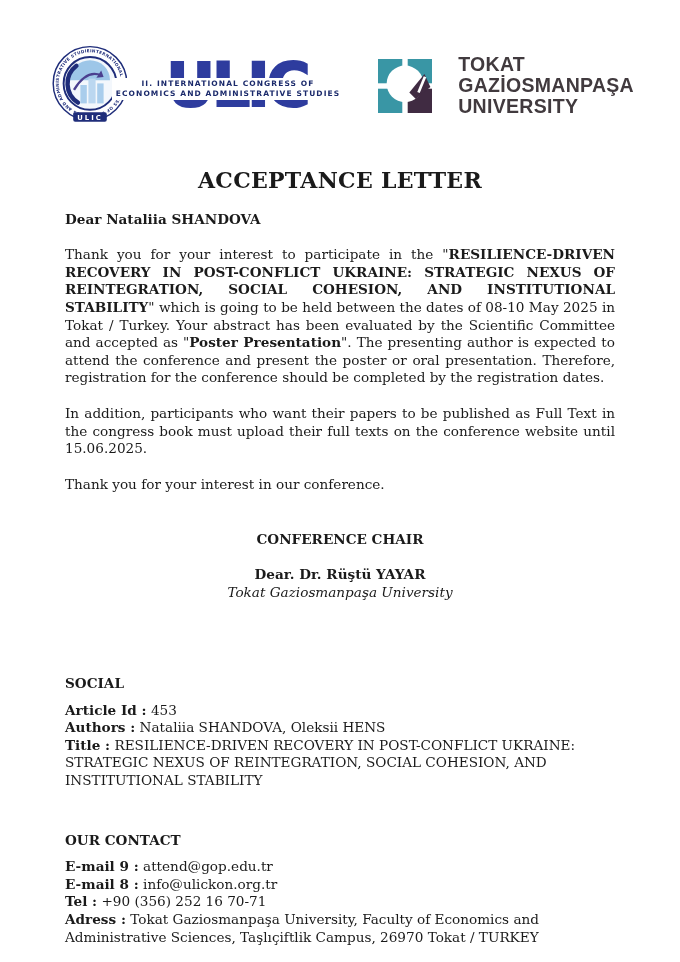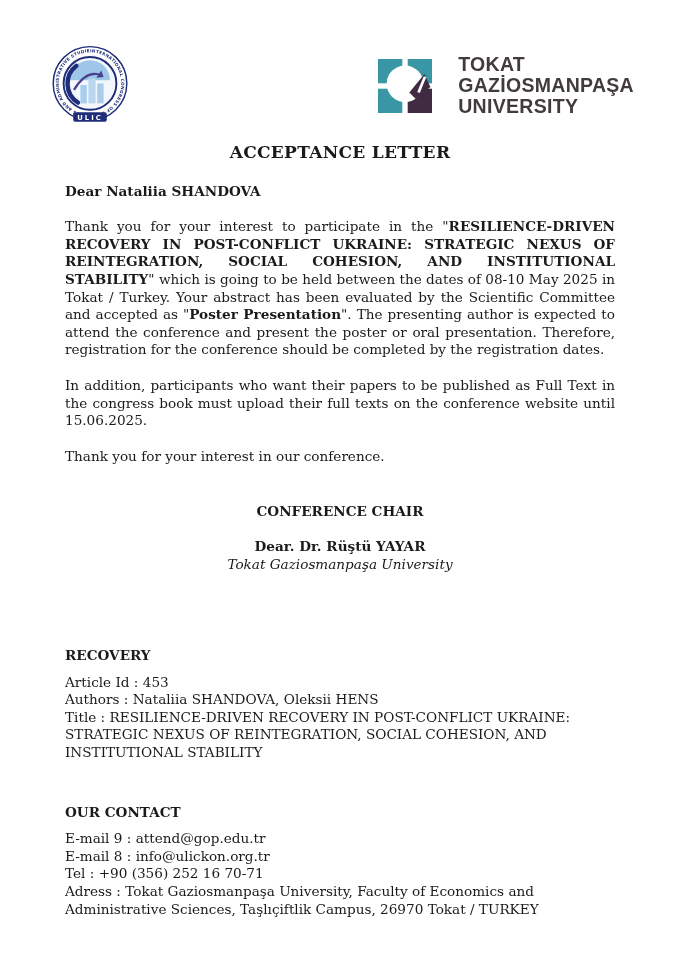--- a/index.html
+++ b/index.html
@@ -28,33 +28,33 @@
   }
   .togu { display:flex; align-items:center; gap:26px; margin-top:10px; }
   .togu-mark { width:54px; height:54px; flex:0 0 auto; }
   .togu-text {
     font-family:"Liberation Sans", sans-serif; font-weight:600;
     font-size:19.5px; line-height:21px; color:#413A3E; letter-spacing:0.3px;
   }
 
   
   .content { padding:0 65px; font-size:13.6px; line-height:17.6px; }
-  .doc-title { text-align:center; font-weight:bold; font-size:17px; letter-spacing:0.3px; margin-top:18px; }
+  .doc-title { text-align:center; font-weight:bold; font-size:22px; letter-spacing:0.3px; margin-top:46px; }
   .salutation { font-weight:bold; margin-top:21px; }
   p.body-par { margin:18px 0 0 0; text-align:justify; }
   p.body-par-left { margin:18px 0 0 0; }
   .center { text-align:center; }
   .chair-heading { font-weight:bold; margin-top:38px; }
   .chair-name { font-weight:bold; margin-top:17px; }
   .chair-affil { margin-top:0;font-style:italic; }
   .section-heading { font-weight:bold; margin-top:74px; }
   .section-heading.contact { margin-top:42px; }
   .rows { margin-top:9px; }
   .row { margin:0; }
-  .row b { font-weight:normal; }
+  .row b { font-weight:bold; }
 </style>
 </head>
 <body>
 
 <div class="page">
 
   <div class="header">
 
     <div class="ulic">
       <svg class="ulic-emblem" viewBox="0 0 100 100" aria-hidden="true">
@@ -69,20 +69,27 @@
         <g>
           <rect x="38" y="50" width="8" height="23" fill="#A9CDEC"></rect>
           <rect x="48" y="42" width="9" height="31" fill="#BBD7F0"></rect>
           <rect x="59" y="48" width="8" height="25" fill="#A9CDEC"></rect>
         </g>
         <path d="M30 56 Q46 30 64 38" stroke="#4A3F8F" stroke-width="3" fill="none"></path>
         <polygon points="67,40 58,41 64,32" fill="#4A3F8F"></polygon>
         <rect x="29" y="84" width="42" height="12" rx="2.5" fill="#1F2D7A"></rect>
         <text x="50" y="93.5" font-family="DejaVu Sans, sans-serif" font-size="8.5" font-weight="bold" fill="#ffffff" text-anchor="middle" letter-spacing="2.5">ULIC</text>
       </svg>
+      <div class="ulic-word">
+        <div class="ulic-big">ULIC</div>
+        <div class="ulic-band">
+          <div>II. INTERNATIONAL CONGRESS OF</div>
+          <div>ECONOMICS AND ADMINISTRATIVE STUDIES</div>
+        </div>
+      </div>
     </div>
 
     <div class="togu">
       <svg class="togu-mark" viewBox="0 0 100 100" aria-hidden="true">
         <rect x="0" y="0" width="45" height="45" fill="#3996A5"></rect>
         <rect x="55" y="0" width="45" height="45" fill="#3996A5"></rect>
         <rect x="0" y="55" width="45" height="45" fill="#3996A5"></rect>
         <rect x="55" y="55" width="45" height="45" fill="#402B42"></rect>
         <circle cx="50" cy="46" r="34" fill="#ffffff"></circle>
         <polygon points="58,62 86,28 97,52 70,74" fill="#402B42"></polygon>
@@ -105,21 +112,21 @@
     <p class="body-par"><span>Thank you for your interest to participate in the "</span><b>RESILIENCE-DRIVEN RECOVERY IN POST-CONFLICT UKRAINE: STRATEGIC NEXUS OF REINTEGRATION, SOCIAL COHESION, AND INSTITUTIONAL STABILITY</b><span>" which is going to be held between the dates of 08-10 May 2025 in Tokat / Turkey. Your abstract has been evaluated by the Scientific Committee and accepted as "</span><b>Poster Presentation</b><span>". The presenting author is expected to attend the conference and present the poster or oral presentation. Therefore, registration for the conference should be completed by the registration dates.</span></p>
 
     <p class="body-par">In addition, participants who want their papers to be published as Full Text in the congress book must upload their full texts on the conference website until 15.06.2025.</p>
 
     <p class="body-par-left">Thank you for your interest in our conference.</p>
 
     <div class="center chair-heading">CONFERENCE CHAIR</div>
     <div class="center chair-name">Dear. Dr. Rüştü YAYAR</div>
     <div class="center chair-affil">Tokat Gaziosmanpaşa University</div>
 
-    <div class="section-heading">RECOVERY</div>
+    <div class="section-heading">SOCIAL</div>
     <div class="rows">
       <p class="row"><b>Article Id :</b> <span>453</span></p>
       <p class="row"><b>Authors :</b> <span>Nataliia SHANDOVA, Oleksii HENS</span></p>
       <p class="row"><b>Title :</b> <span>RESILIENCE-DRIVEN RECOVERY IN POST-CONFLICT UKRAINE: STRATEGIC NEXUS OF REINTEGRATION, SOCIAL COHESION, AND INSTITUTIONAL STABILITY</span></p>
     </div>
 
     <div class="section-heading contact">OUR CONTACT</div>
     <div class="rows">
       <p class="row"><b>E-mail 9 :</b> <span>attend@gop.edu.tr</span></p>
       <p class="row"><b>E-mail 8 :</b> <span>info@ulickon.org.tr</span></p>

